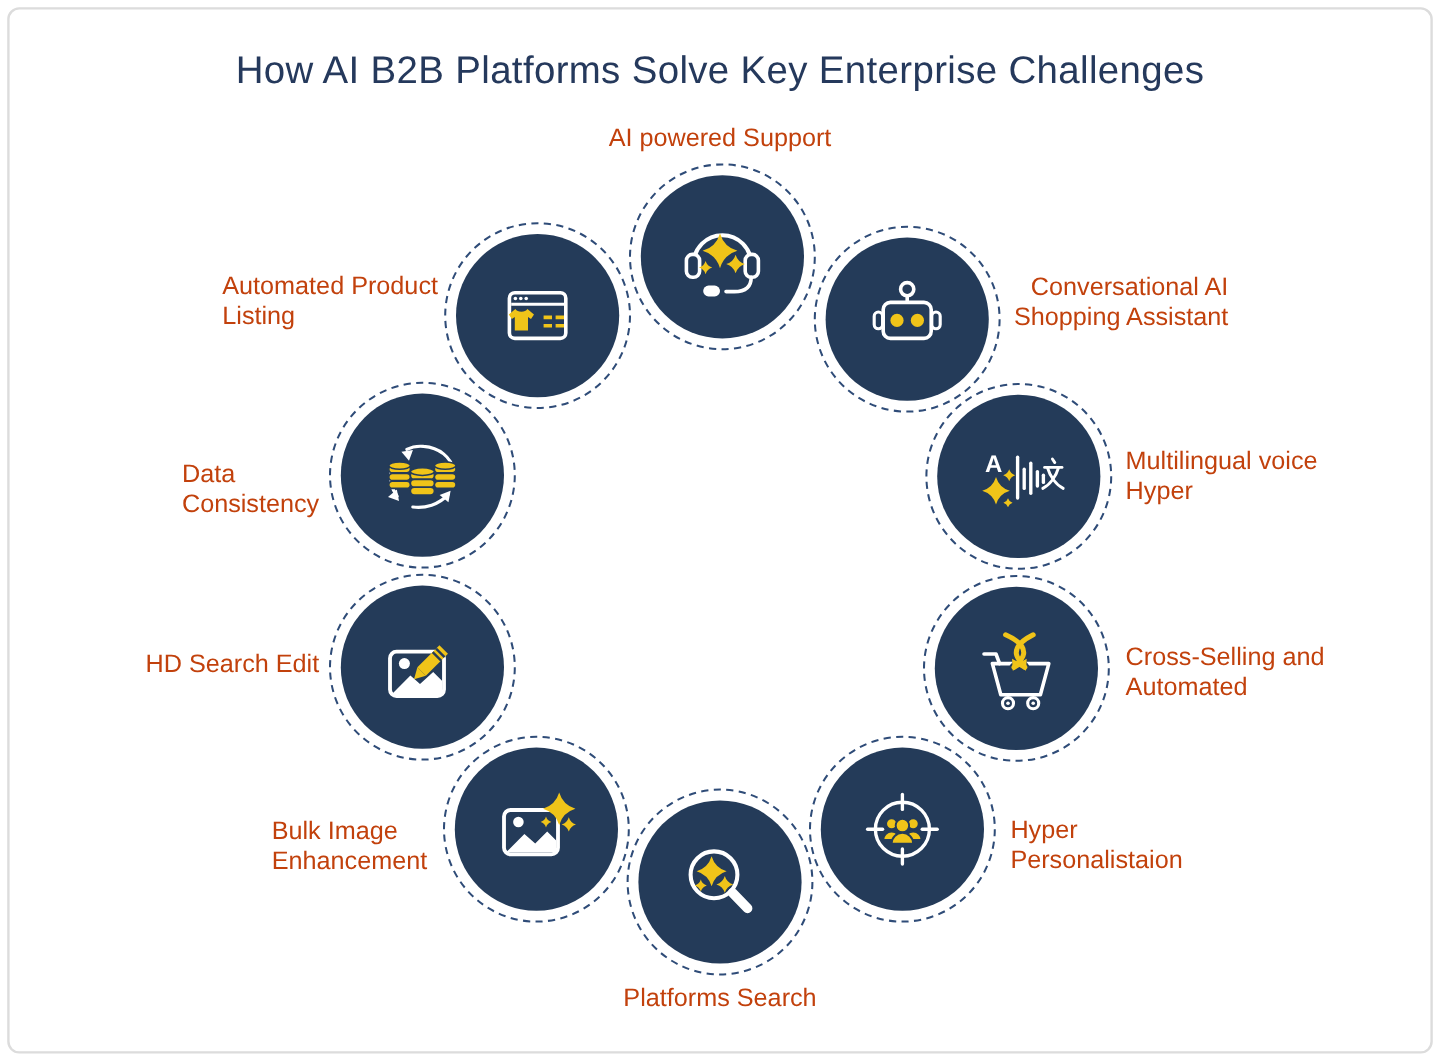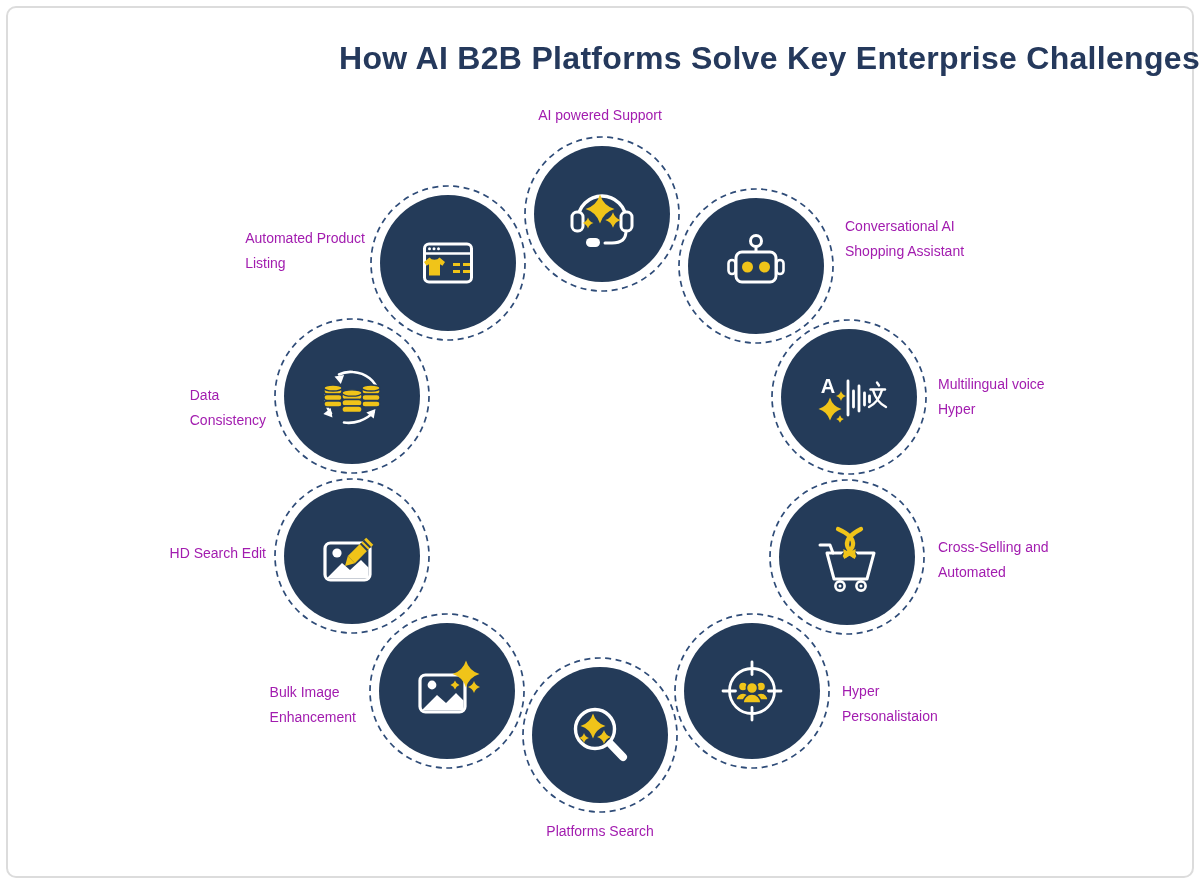--- a/index.html
+++ b/index.html
@@ -1,27 +1,27 @@
 <!DOCTYPE html>
 <html><head>
 <meta charset="utf-8">
 <style>
   html,body{margin:0;padding:0;background:#fff;}
   body{width:1200px;height:884px;position:relative;font-family:"Liberation Sans",sans-serif;overflow:hidden;}
   .frame{position:absolute;inset:6px;border:2px solid #dcdcdc;border-radius:10px;pointer-events:none;}
-  .title{position:absolute;left:0;right:0;top:40px;text-align:right;font-size:32px;font-weight:700;
+  .title{position:absolute;left:0;right:0;top:40px;text-align:center;font-size:32px;font-weight:400;
          color:#25395c;letter-spacing:.3px;}
-  .lbl{position:absolute;font-size:14px;line-height:25px;color:#a21caf;font-weight:500;white-space:pre-line;}
+  .lbl{position:absolute;font-size:21px;line-height:25px;color:#c2410c;font-weight:500;white-space:pre-line;}
   .lbl.center{left:0;right:0;text-align:center;}
   .lbl.right{text-align:left;}
   .node{position:absolute;width:158px;height:158px;}
   .node svg{display:block;}
   #lbl-ai{top:103px;}
   #lbl-listing{right:835px;top:226px;}
-  #lbl-conv{left:845px;top:214px;}
+  #lbl-conv{left:845px;top:227px;text-align:right;}
   #lbl-data{right:934px;top:367px;margin-top:16px;}
   #lbl-multi{left:938px;top:372px;}
   #lbl-hd{right:934px;top:541px;}
   #lbl-cross{left:938px;top:535px;}
   #lbl-bulk{right:844px;top:680px;}
   #lbl-hyper{left:842px;top:679px;}
   #lbl-sem{top:819px;}
 </style>
 </head>
 <body>

